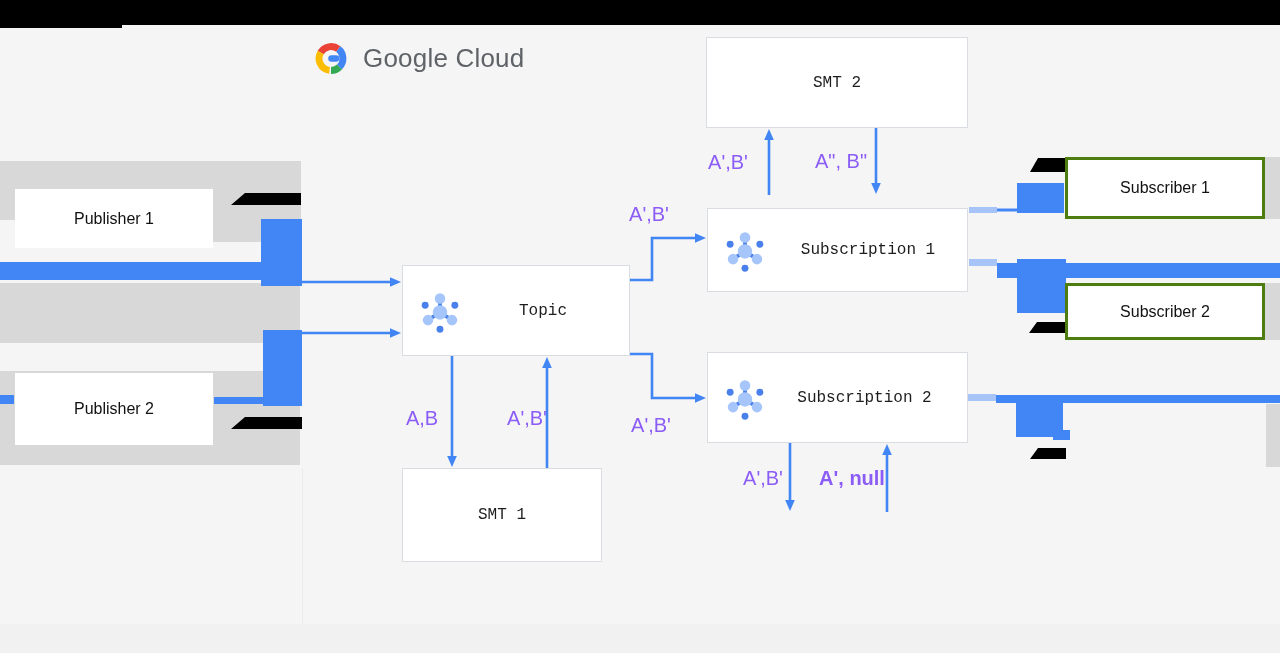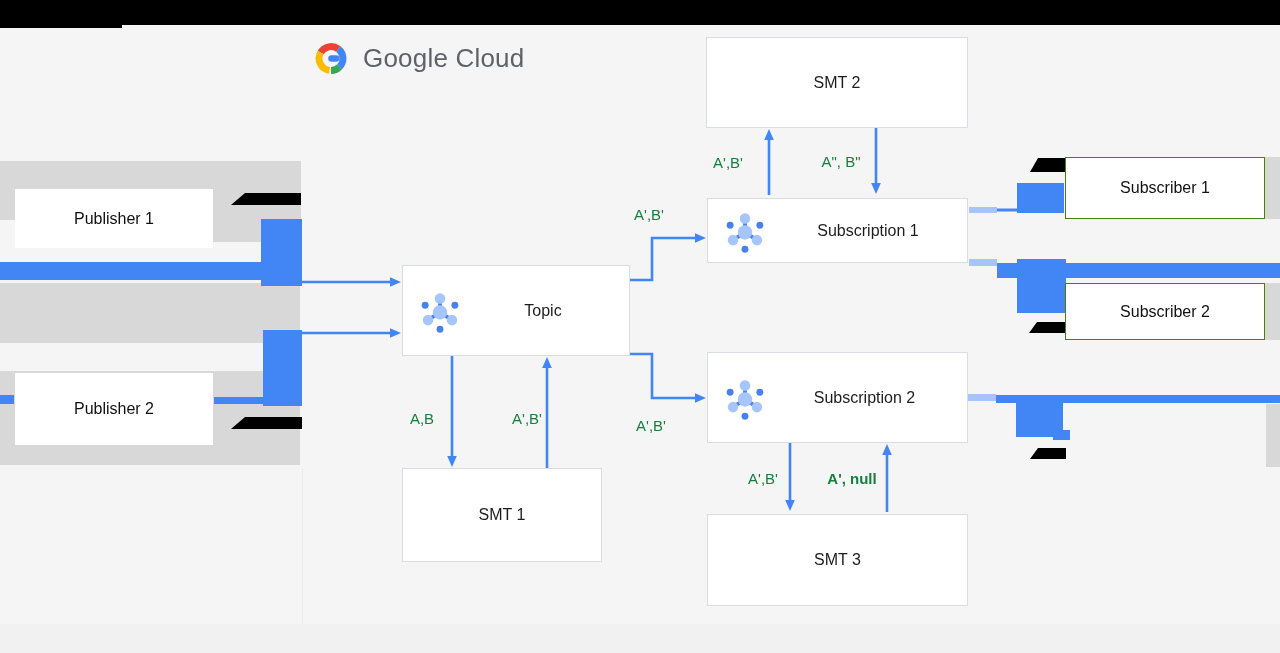--- a/index.html
+++ b/index.html
@@ -1,34 +1,34 @@
 <!DOCTYPE html>
 <html><head>
 <meta charset="utf-8">
 <style>
   html,body{margin:0;padding:0;background:#fff;}
   .stage{position:relative;width:1280px;height:653px;overflow:hidden;background:#f5f5f6;
          font-family:"Liberation Sans",sans-serif;}
   
   .node{position:absolute;background:#ffffff;border:1px solid #d9dce1;box-sizing:border-box;
         display:flex;align-items:center;color:#1d1d1f;font-size:16px;}
-  .node .lbl{flex:1;text-align:center;padding-right:6px;}
+  .node .lbl{flex:1;text-align:center;padding-right:6px;font-family:Liberation Mono, monospace;}
   .node.plain{justify-content:center;}
   .node.plain .lbl{padding-right:0;}
   .psicon{margin-left:14px;flex:0 0 auto;}
   
   .mag-box{position:absolute;background:#ffffff;display:flex;align-items:center;justify-content:center;
            font-size:16px;color:#111;box-sizing:border-box;}
-  .mag-box.rt{border:1px solid #4d7c0f;}
+  .mag-box.rt{border:3px solid #4d7c0f;}
   
   .band{position:absolute;background:#d8d8d8;}
   .blue{position:absolute;background:#4285f4;}
   .lblue{position:absolute;background:#a6c4f8;}
   .blk{position:absolute;background:#000;}
-  .elabel{position:absolute;transform:translate(-50%,-50%);font-size:15px;color:#15803d;white-space:nowrap;}
+  .elabel{position:absolute;transform:translate(-50%,-50%);font-size:20px;color:#8b5cf6;white-space:nowrap;}
   .arrow-layer{position:absolute;left:0;top:0;pointer-events:none;}
   .logo{position:absolute;left:308px;top:40px;display:flex;align-items:center;gap:9px;}
   .logo-text{font-size:26px;color:#5f6368;letter-spacing:0.2px;}
   .seam{position:absolute;background:#ececee;}
   .strip-bottom{position:absolute;background:#f1f1f2;}
 </style>
 </head>
 <body>
 
 <div class="stage">
@@ -130,21 +130,21 @@
   </div>
 
   <div class="node plain" style="left:402px;top:468px;width:200px;height:94px;">
     <span class="lbl">SMT 1</span>
   </div>
 
   <div class="node plain" style="left:706px;top:37px;width:262px;height:91px;">
     <span class="lbl">SMT 2</span>
   </div>
 
-  <div class="node" style="left:707px;top:198px;width:261px;height:65px;gap:7px;">
+  <div class="node" style="left:707px;top:208px;width:261px;height:84px;gap:7px;">
     <svg class="psicon" width="46" height="46" viewBox="0 0 48 48">
       <g stroke="#4a80ec" stroke-width="4">
           <line x1="24" y1="14" x2="24" y2="22"></line>
           <line x1="14.5" y1="31.5" x2="20" y2="28"></line>
           <line x1="33.5" y1="31.5" x2="28" y2="28"></line>
         </g>
       <circle cx="24" cy="25.5" r="7.5" fill="#a6c5fa"></circle>
         <circle cx="24" cy="11" r="5.5" fill="#a6c5fa"></circle>
       <circle cx="11.5" cy="33.5" r="5.5" fill="#a6c5fa"></circle>
         <circle cx="36.5" cy="33.5" r="5.5" fill="#a6c5fa"></circle>
@@ -166,23 +166,20 @@
         <circle cx="24" cy="11" r="5.5" fill="#a6c5fa"></circle>
       <circle cx="11.5" cy="33.5" r="5.5" fill="#a6c5fa"></circle>
         <circle cx="36.5" cy="33.5" r="5.5" fill="#a6c5fa"></circle>
       <circle cx="8.5" cy="18" r="3.6" fill="#4a80ec"></circle>
         <circle cx="39.5" cy="18" r="3.6" fill="#4a80ec"></circle>
         <circle cx="24" cy="43" r="3.6" fill="#4a80ec"></circle>
     </svg>
     <span class="lbl">Subscription 2</span>
   </div>
 
-  <div class="node plain" style="left:707px;top:514px;width:261px;height:92px;">
-    <span class="lbl">SMT 3</span>
-  </div>
 
   <div class="elabel" style="left:649px;top:214px;">A',B'</div>
   <div class="elabel" style="left:651px;top:425px;">A',B'</div>
   <div class="elabel" style="left:422px;top:418px;">A,B</div>
   <div class="elabel" style="left:527px;top:418px;">A',B'</div>
   <div class="elabel" style="left:728px;top:162px;">A',B'</div>
   <div class="elabel" style="left:841px;top:161px;">A", B"</div>
   <div class="elabel" style="left:763px;top:478px;">A',B'</div>
   <div class="elabel" style="left:852px;top:478px;font-weight:bold;">A', null</div>
 

